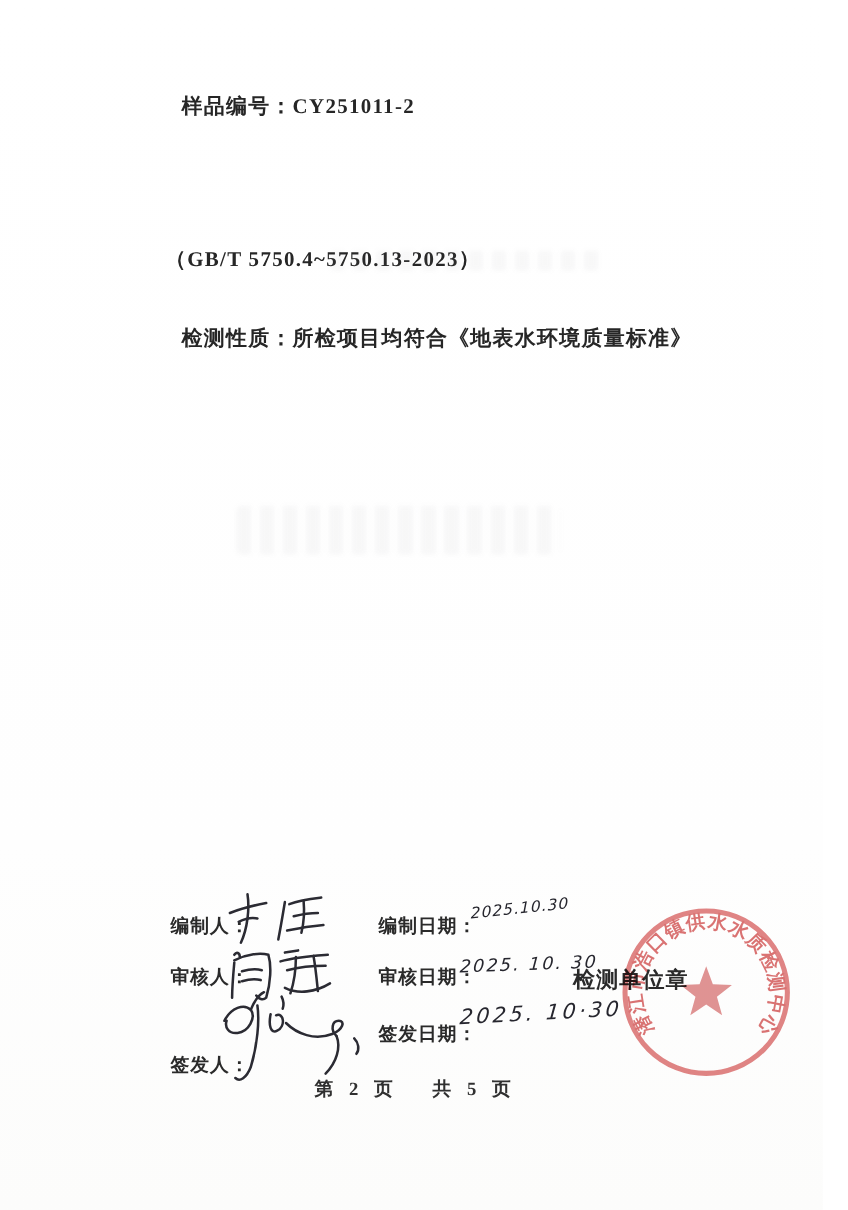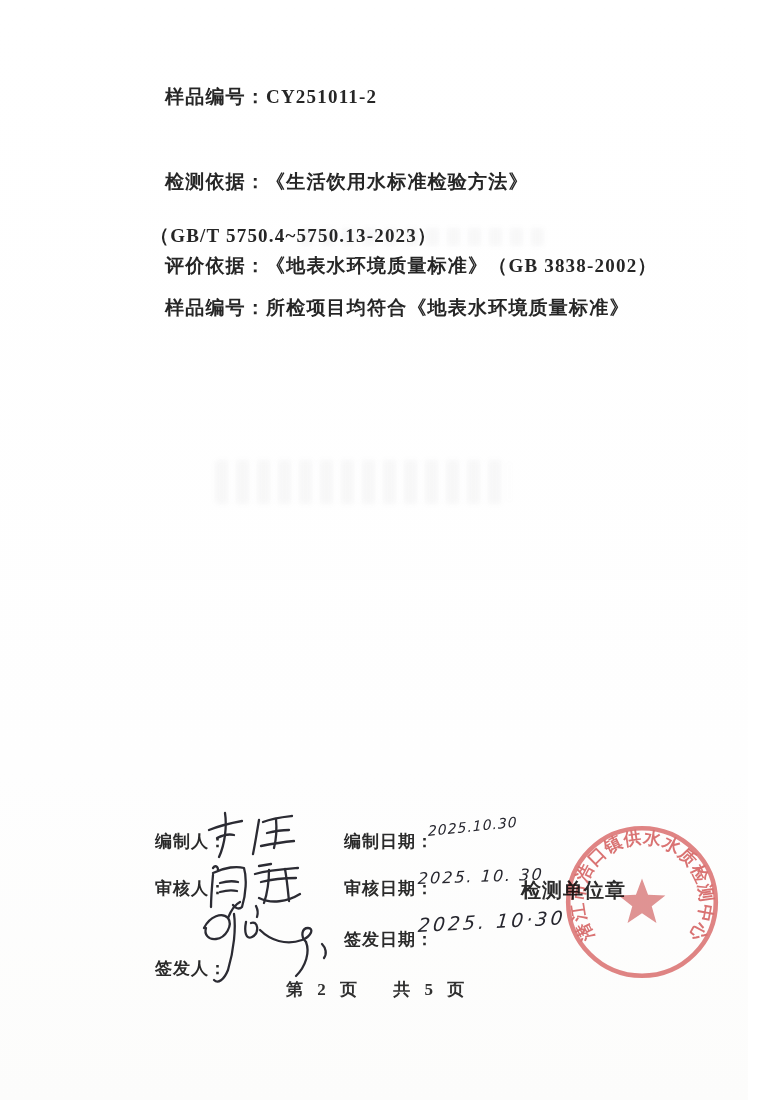--- a/index.html
+++ b/index.html
@@ -66,24 +66,22 @@
     font-size:17px;font-weight:600;color:#303030;
     letter-spacing:5px;white-space:nowrap;
   }
 </style>
 </head>
 <body>
 
 <div class="page">
 
   <div class="doc-line" style="top:84px">样品编号：CY251011-2</div>
-  <div class="doc-line" style="top:169px">检测依据：《生活饮用水标准检验方法》</div>
   <div class="doc-line bracket" style="top:223px">（GB/T 5750.4~5750.13-2023）</div>
-  <div class="doc-line" style="top:253px">评价依据：《地表水环境质量标准》（GB 3838-2002）</div>
-  <div class="doc-line" style="top:295px">样品编号：所检项目均符合《地表水环境质量标准》</div>
+  <div class="doc-line" style="top:295px">检测性质：所检项目均符合《地表水环境质量标准》</div>
 
   <div class="ghost ghost-a"></div>
   <div class="ghost ghost-b"></div>
 
   <div class="signoff-label" style="left:155px;top:830px">编制人：</div>
   <div class="signoff-label" style="left:155px;top:877px">审核人：</div>
   <div class="signoff-label" style="left:155px;top:957px">签发人：</div>
 
   <div class="signoff-label" style="left:344px;top:830px">编制日期：</div>
   <div class="signoff-label" style="left:344px;top:877px">审核日期：</div>

